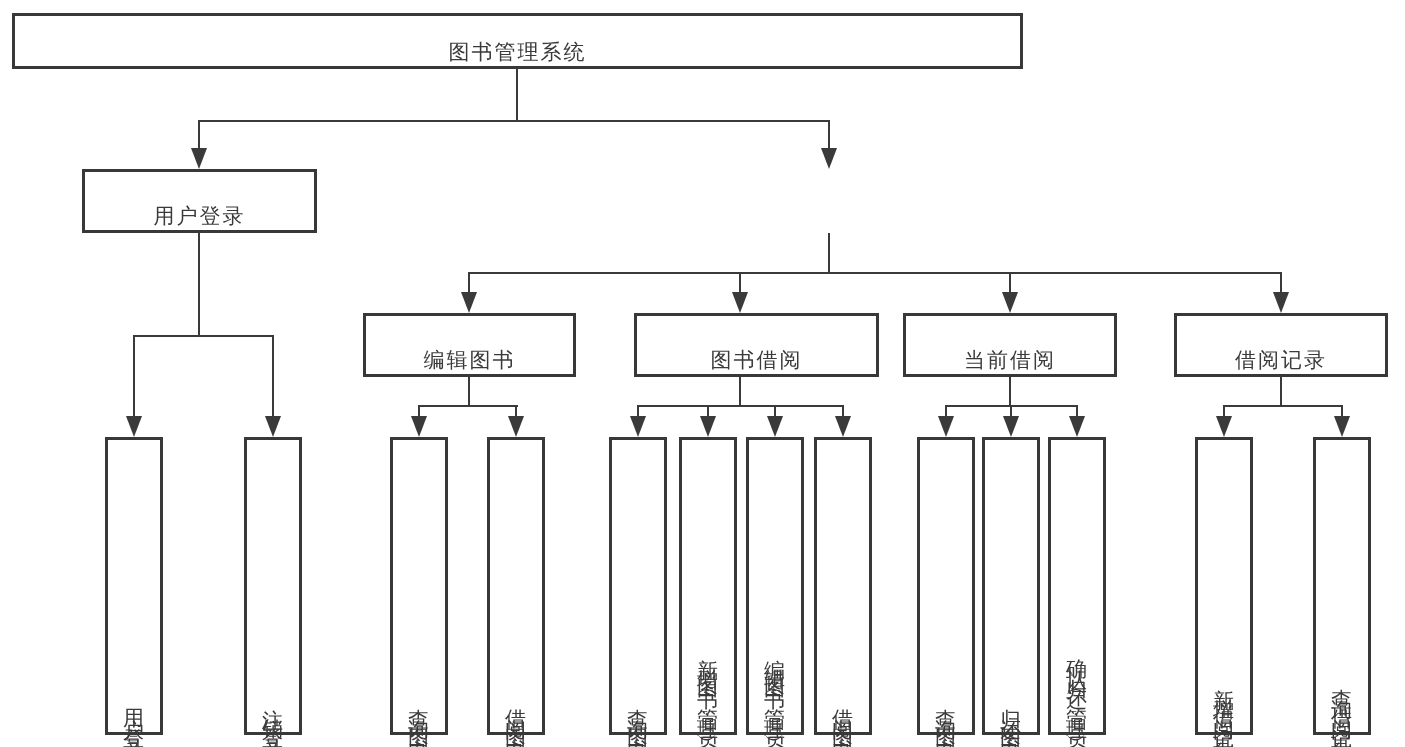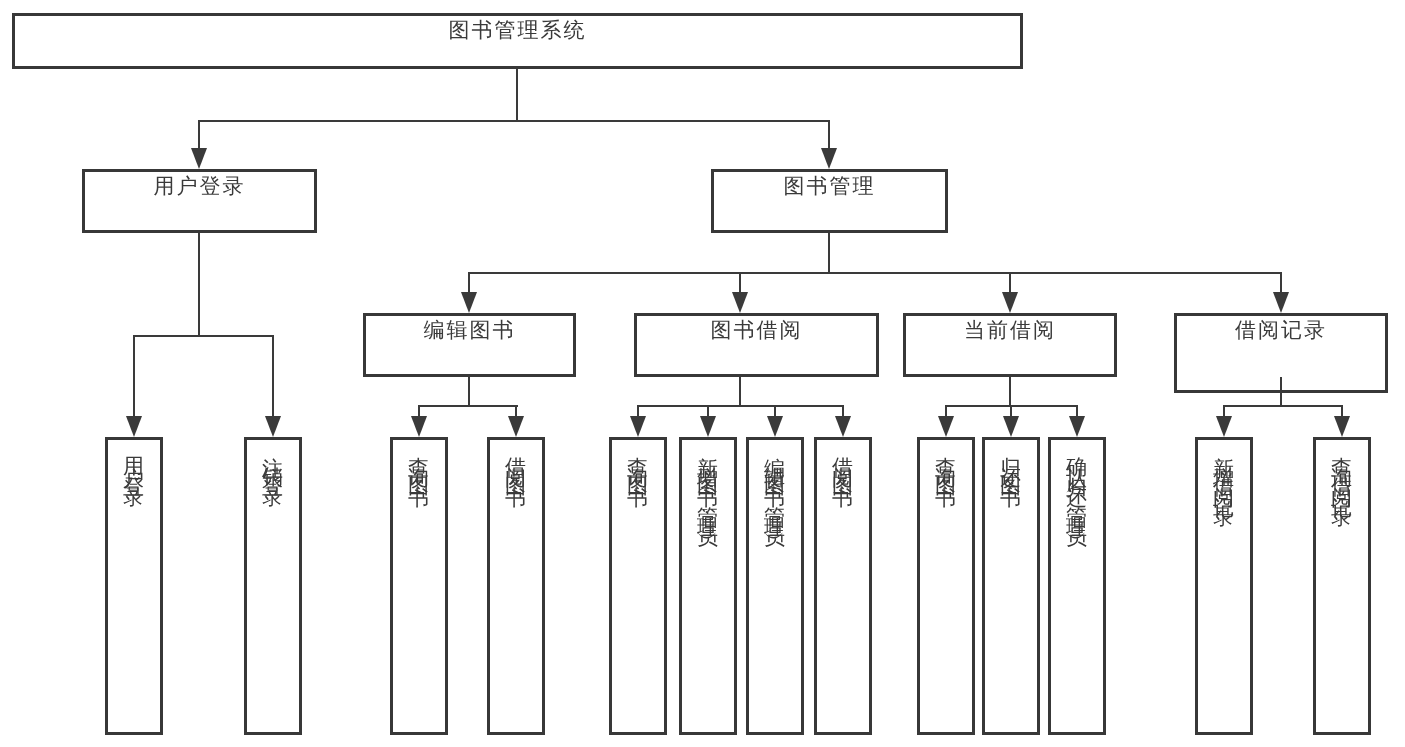--- a/index.html
+++ b/index.html
@@ -2,21 +2,21 @@
 <html><head>
 <meta charset="utf-8">
 <style>
   html,body{margin:0;padding:0;background:#ffffff;}
   .canvas{
     position:relative;width:1405px;height:747px;background:#ffffff;overflow:hidden;
     font-family:"Liberation Sans","DejaVu Sans",sans-serif;
   }
   .node{
     position:absolute;box-sizing:border-box;border:3px solid #383838;background:#ffffff;
-    display:flex;align-items:flex-start;justify-content:center;color:#3a3a3a;
+    display:flex;align-items:flex-end;justify-content:center;color:#3a3a3a;
   }
   .node.h span{font-size:21px;letter-spacing:2px;white-space:nowrap;}
   .node.v{width:58px;height:298px;}
   .node.v span{
     writing-mode:vertical-rl;text-orientation:mixed;
     font-size:21px;letter-spacing:10px;line-height:1;white-space:nowrap;
   }
   .vline{position:absolute;width:2px;background:#3a3a3a;}
   .hline{position:absolute;height:2px;background:#3a3a3a;}
   .arrow{
@@ -41,23 +41,20 @@
   <div class="vline" style="left:516px;top:69px;height:51px"></div>
   <div class="hline" style="left:198px;top:120px;width:632px"></div>
   <div class="vline" style="left:198px;top:120px;height:30px"></div>
   <div class="arrow" style="left:191px;top:148px"></div>
   <div class="vline" style="left:828px;top:120px;height:30px"></div>
   <div class="arrow" style="left:821px;top:148px"></div>
 
   <div class="node h" style="left:82px;top:169px;width:235px;height:64px">
     <span>用户登录</span>
   </div>
-  <div class="node h" style="left:711px;top:169px;width:237px;height:64px">
-    <span>图书管理</span>
-  </div>
 
   <div class="vline" style="left:198px;top:233px;height:102px"></div>
   <div class="hline" style="left:133px;top:335px;width:141px"></div>
   <div class="vline" style="left:133px;top:335px;height:82px"></div>
   <div class="arrow" style="left:126px;top:416px"></div>
   <div class="vline" style="left:272px;top:335px;height:82px"></div>
   <div class="arrow" style="left:265px;top:416px"></div>
 
   <div class="vline" style="left:828px;top:233px;height:39px"></div>
   <div class="hline" style="left:468px;top:272px;width:814px"></div>
@@ -72,21 +69,21 @@
 
   <div class="node h" style="left:363px;top:313px;width:213px;height:64px">
     <span>编辑图书</span>
   </div>
   <div class="node h" style="left:634px;top:313px;width:245px;height:64px">
     <span>图书借阅</span>
   </div>
   <div class="node h" style="left:903px;top:313px;width:214px;height:64px">
     <span>当前借阅</span>
   </div>
-  <div class="node h" style="left:1174px;top:313px;width:214px;height:80px">
+  <div class="node h" style="left:1174px;top:313px;width:214px;height:64px">
     <span>借阅记录</span>
   </div>
 
   <div class="vline" style="left:468px;top:377px;height:28px"></div>
   <div class="hline" style="left:418px;top:405px;width:100px"></div>
   <div class="vline" style="left:418px;top:405px;height:12px"></div>
   <div class="arrow" style="left:411px;top:416px"></div>
   <div class="vline" style="left:515px;top:405px;height:12px"></div>
   <div class="arrow" style="left:508px;top:416px"></div>
 

